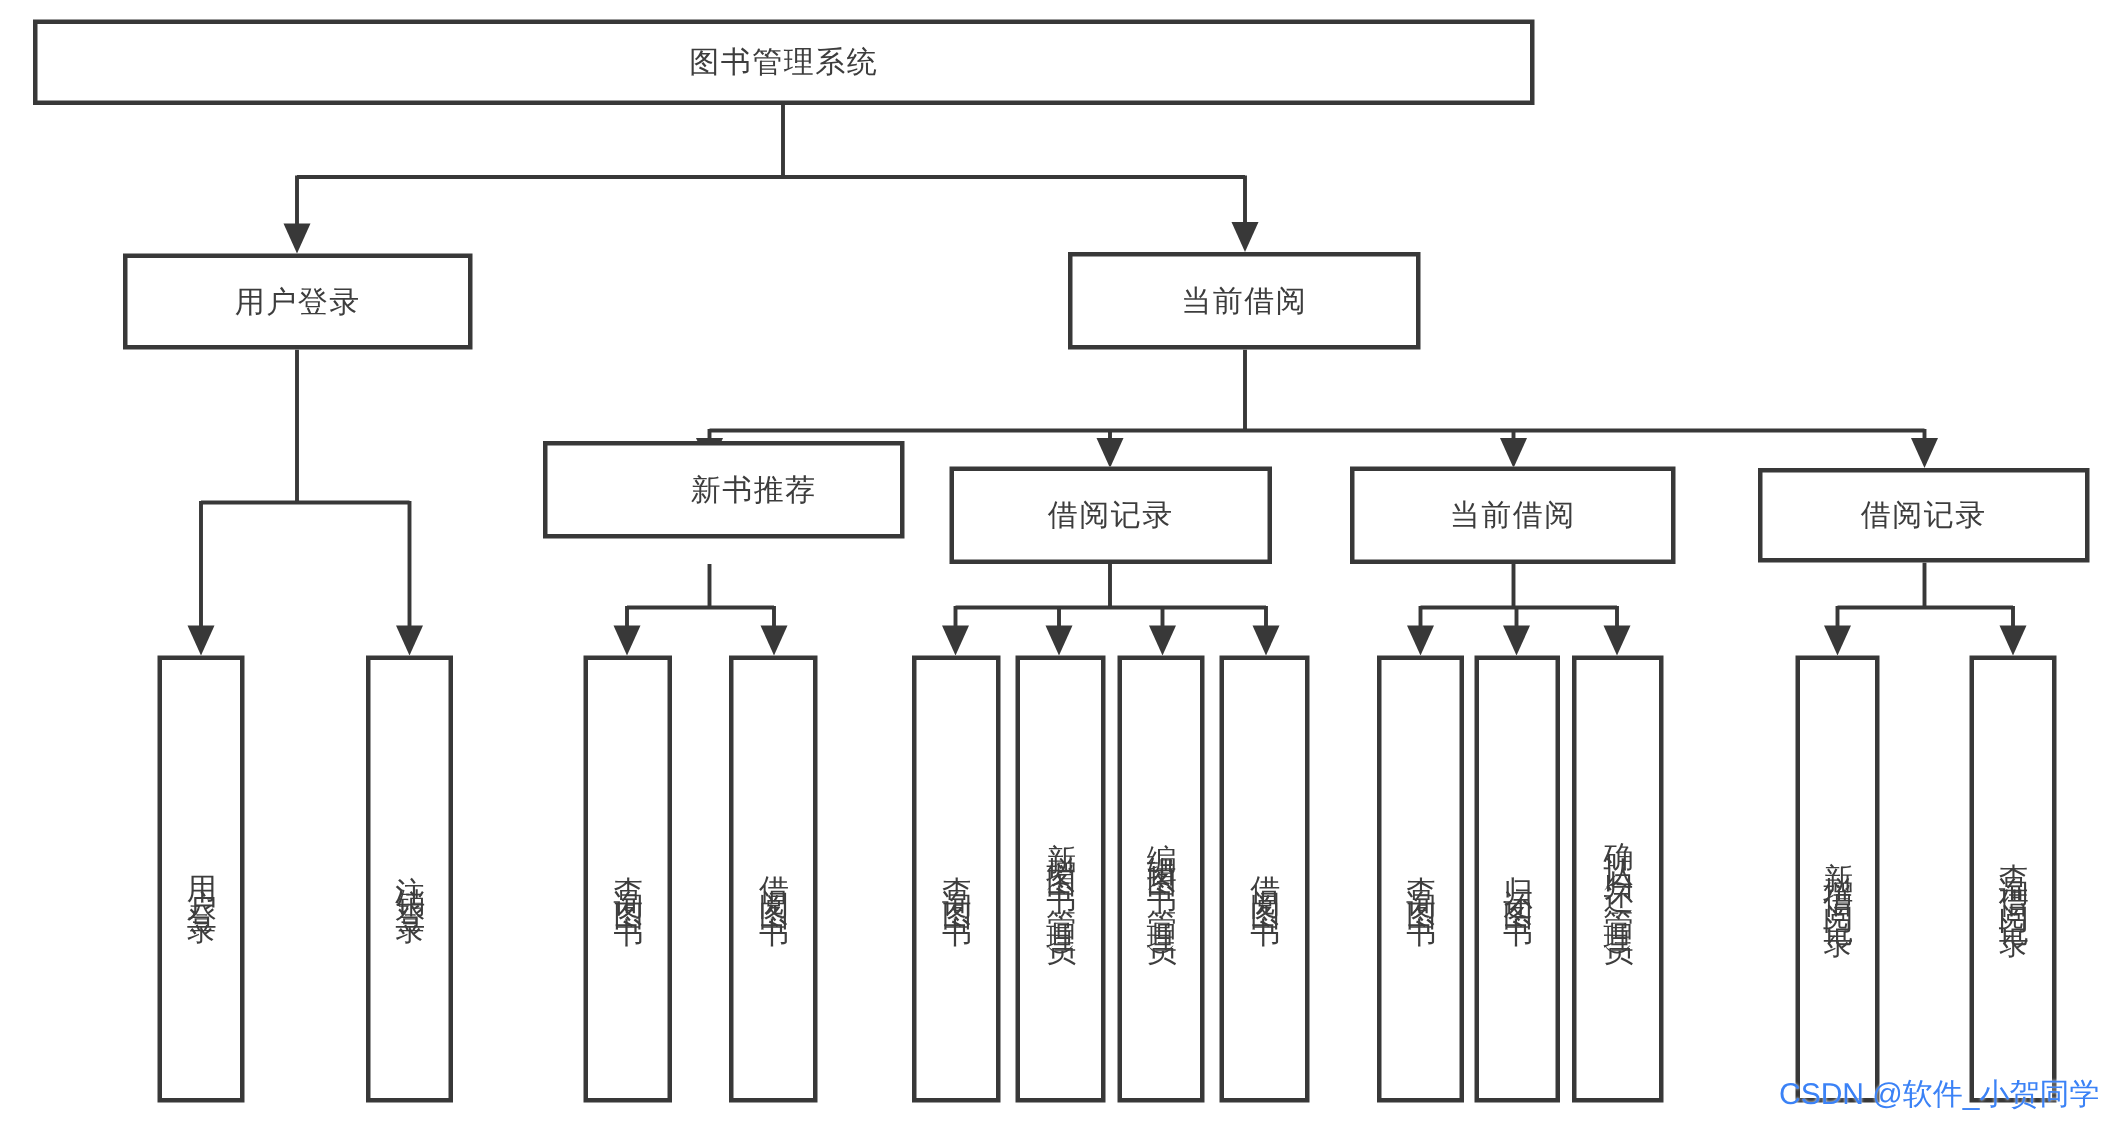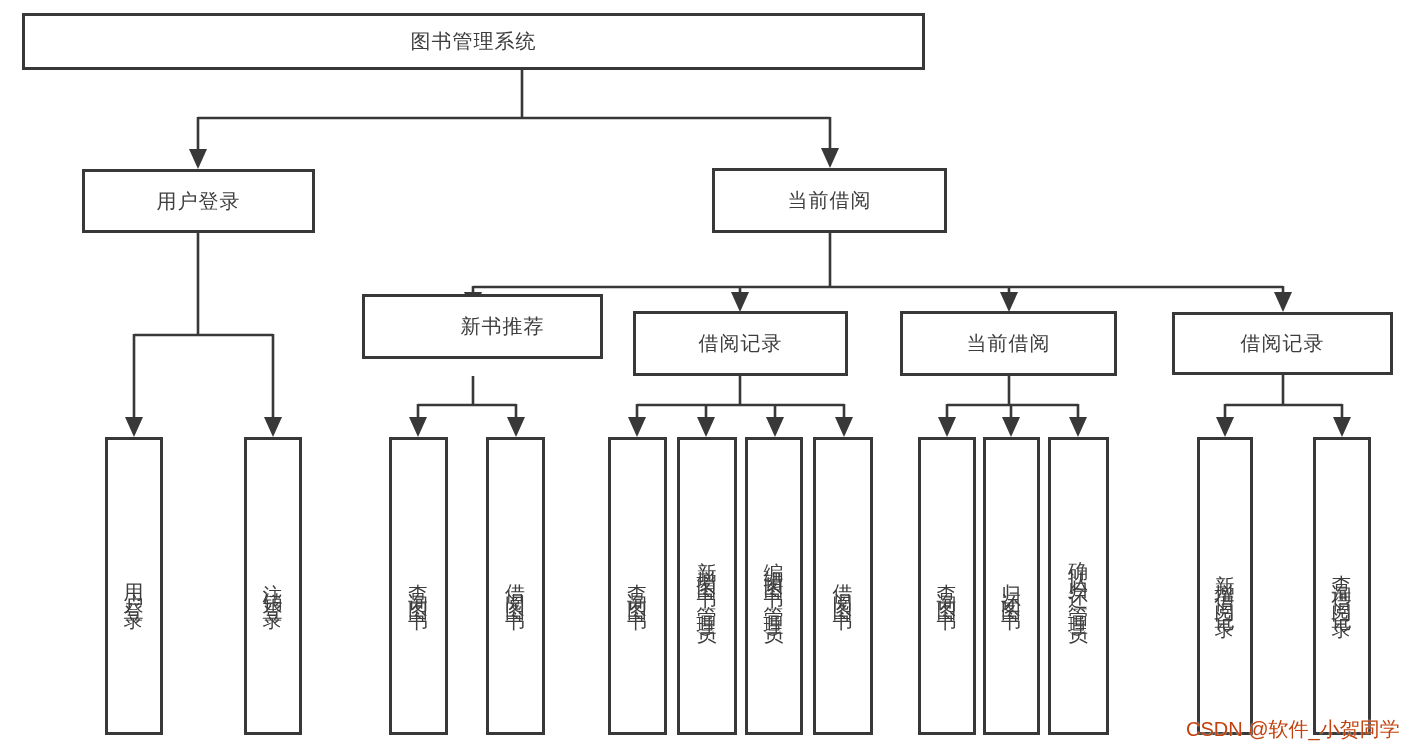--- a/index.html
+++ b/index.html
@@ -47,21 +47,21 @@
     color: #3d3d3d;
     letter-spacing: 9px;
     line-height: 1;
     white-space: nowrap;
   }
   .watermark {
     position: absolute;
     left: 1186px;
     top: 716px;
     font-size: 20px;
-    color: #c2410c;
+    color: #3b82f6;
     text-shadow: 0 0 2px #ffffff;
     white-space: nowrap;
   }
 </style>
 </head>
 <body>
 
 <div class="canvas">
 
   <svg class="connectors" viewBox="0 0 1405 747" xmlns="http://www.w3.org/2000/svg">
@@ -107,21 +107,21 @@
       <polygon points="1069,417 1087,417 1078,437" stroke="none"></polygon>
     </g>
 
     <g stroke="#383838" stroke-width="2.6" fill="#383838">
       <path d="M1283 375 V405 M1225 405 H1342 M1225 404 V420 M1342 404 V420" fill="none"></path>
       <polygon points="1216,417 1234,417 1225,437" stroke="none"></polygon>
       <polygon points="1333,417 1351,417 1342,437" stroke="none"></polygon>
     </g>
   </svg>
 
-  <div class="node" style="left:22px; top:13px; width:903px; height:57px;">
+  <div class="node" style="left:22px; top:13px; width:1001px; height:57px;">
     <span>图书管理系统</span>
   </div>
 
   <div class="node" style="left:82px; top:169px; width:233px; height:64px;">
     <span>用户登录</span>
   </div>
   <div class="node" style="left:712px; top:168px; width:235px; height:65px;">
     <span>当前借阅</span>
   </div>
 

